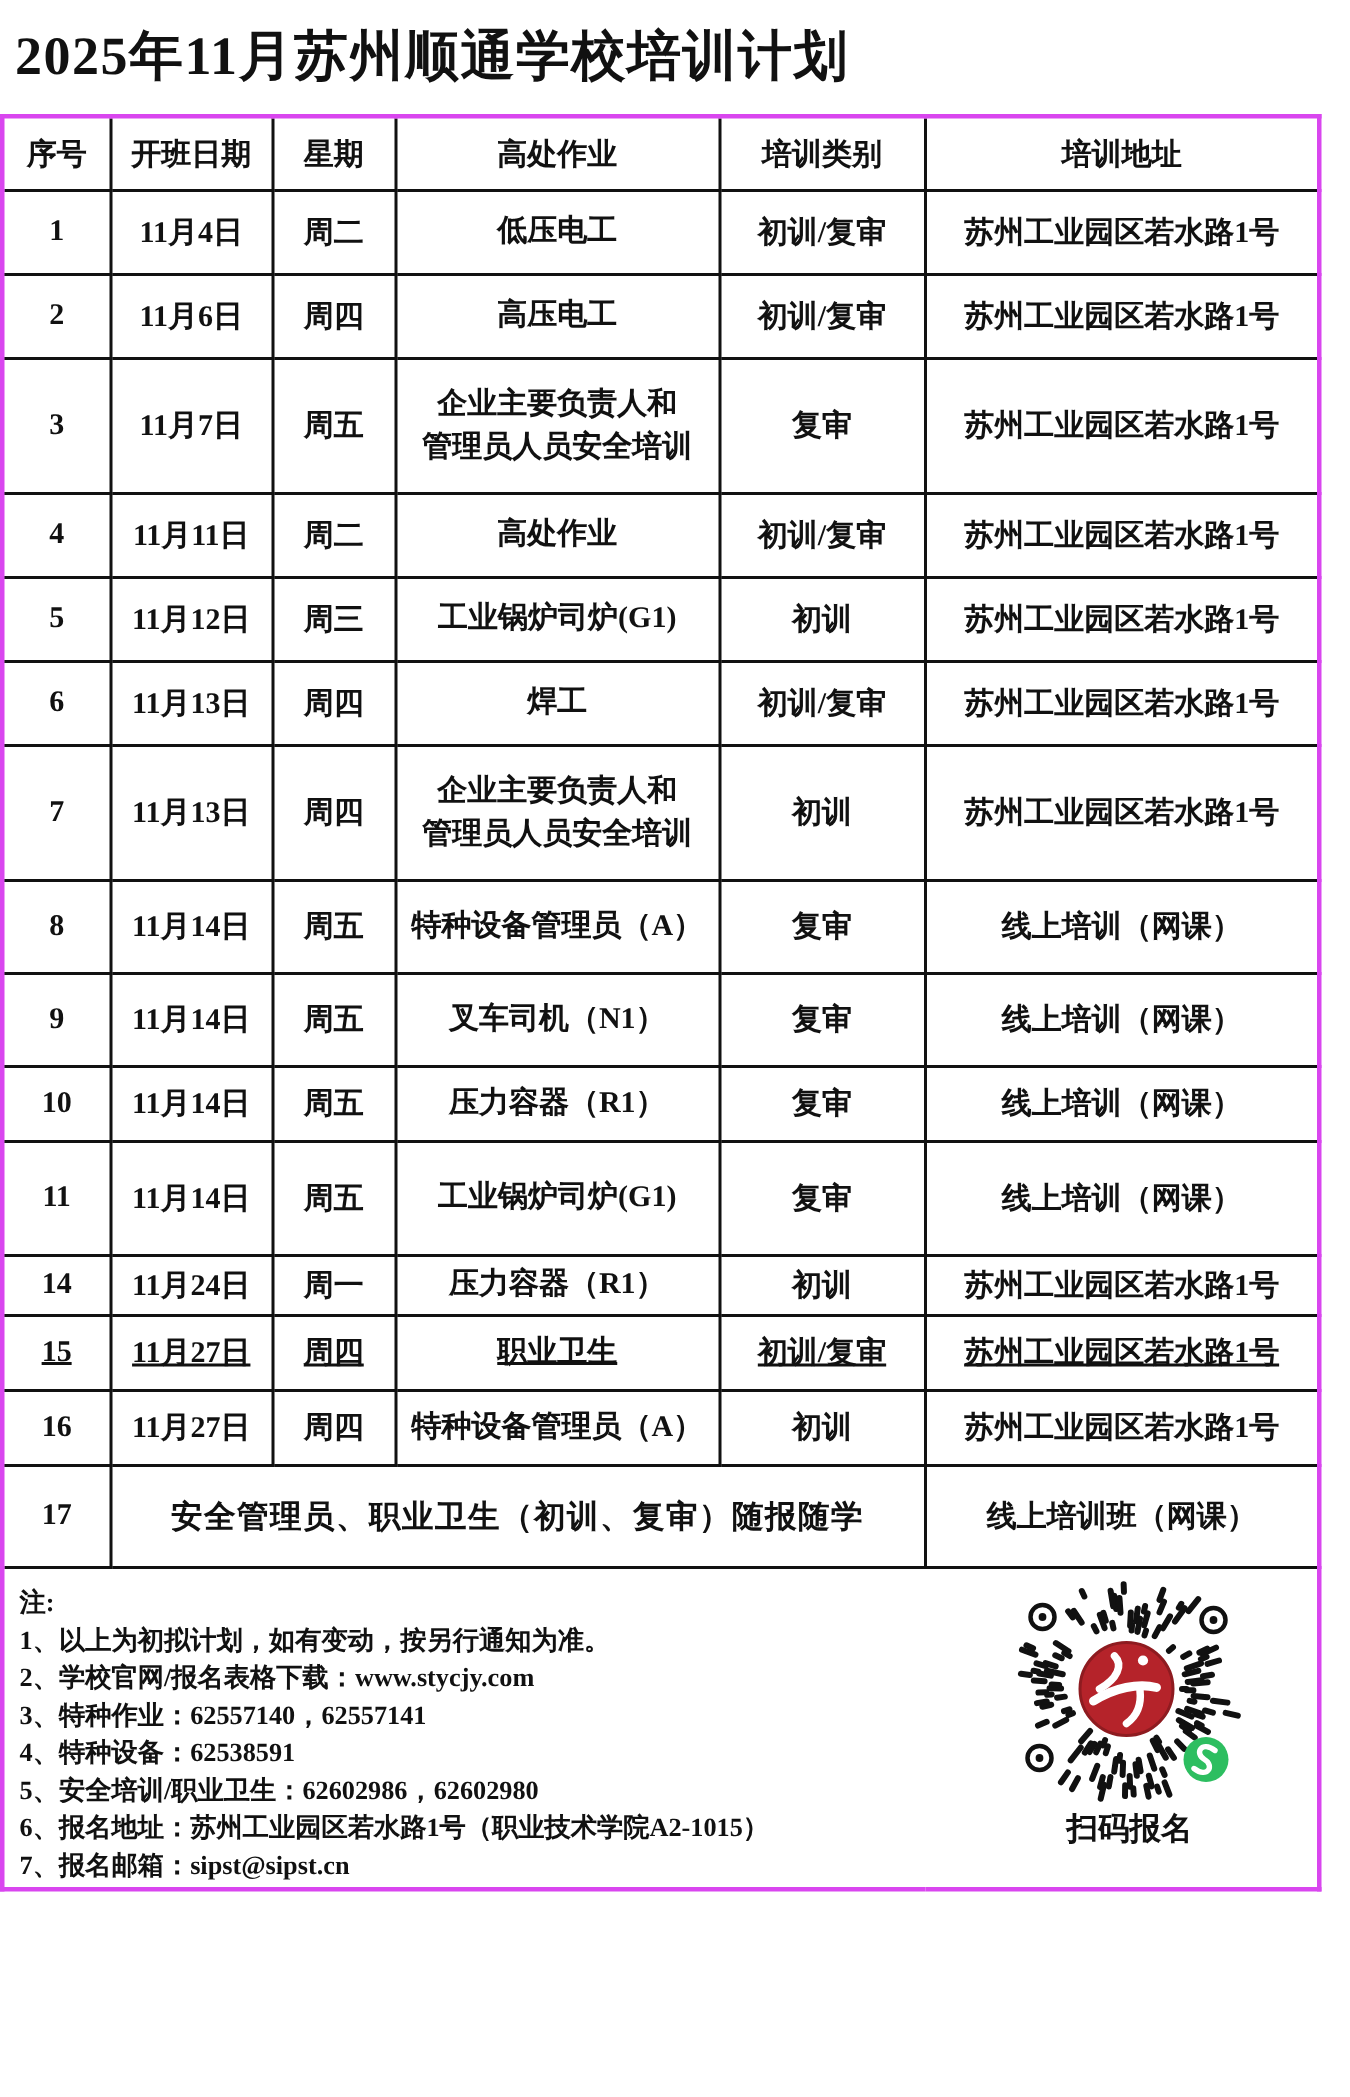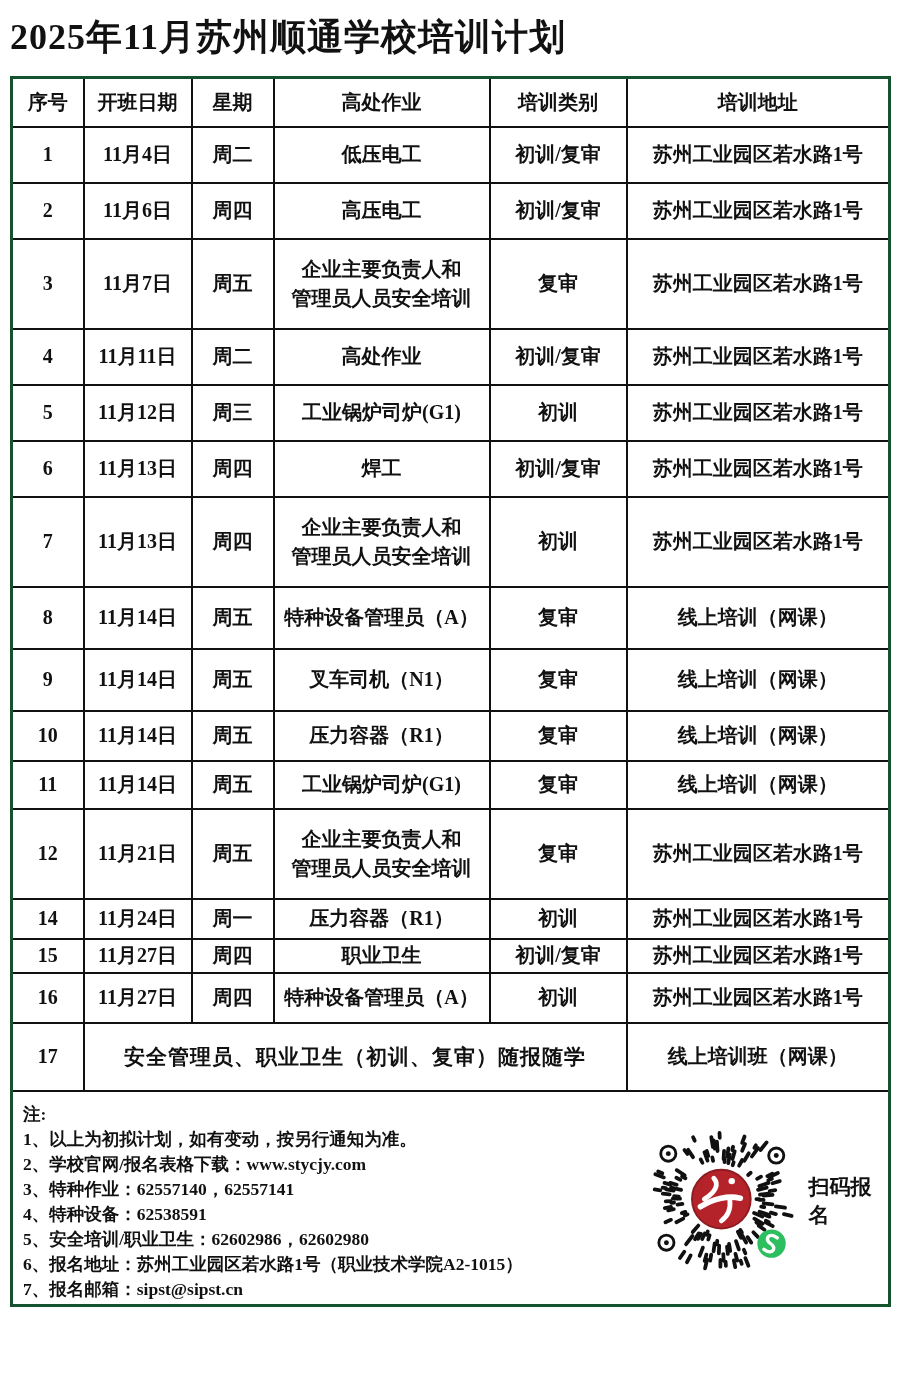--- a/index.html
+++ b/index.html
@@ -7,41 +7,41 @@
     width:900px; height:1398px; background:#ffffff; color:#111;
     font-family:"Liberation Serif","DejaVu Serif",serif;
     overflow:hidden;
   }
   .title {
     margin:0; padding:13px 0 14px 10px;
     text-align:left; font-size:36px; font-weight:bold; letter-spacing:1px;
   }
   table.schedule {
     border-collapse:collapse; table-layout:fixed;
-    margin-left:10px; width:878px;
-    border:3px solid #14532d;
+    width:878px;
+    border:3px solid #d946ef;
   }
   th, td {
     border:2px solid #111;
     text-align:center; vertical-align:middle;
     font-weight:bold; font-size:20px; padding:0 2px;
     overflow:hidden;
   }
   thead tr { height:49px; }
   td.project { white-space:pre-line; line-height:1.45; }
   td.merged { font-size:21px; letter-spacing:1px;border-radius:15px; }
   td.notes-cell { vertical-align:top; text-align:left; padding:0; }
   .notes-wrap { display:flex; width:100%; height:212px; }
   .notes {
     flex:1; padding:10px 0 0 10px;
     font-size:17.5px; font-weight:bold; line-height:1.38; text-align:left;
   }
   .note-item { margin:1px 0; }
   .qr-block {
-    width:250px; display:flex; flex-direction:row;
+    width:250px; display:flex; flex-direction:column;
     align-items:center; justify-content:flex-start; padding-top:6px;
   }
   .qr-caption { font-size:21px; font-weight:bold; margin-top:1px; }
 </style>
 </head>
 <body>
 
 <div class="page">
 
   <h1 class="title">2025年11月苏州顺通学校培训计划</h1>
@@ -141,46 +141,37 @@
           <td>线上培训（网课）</td>
         </tr>
         <tr style="height: 50px;">
           <td>10</td>
           <td>11月14日</td>
           <td>周五</td>
           <td class="project">压力容器（R1）</td>
           <td>复审</td>
           <td>线上培训（网课）</td>
         </tr>
-        <tr style="height: 48px;">
+        <tr style="height: 76px;">
           <td>11</td>
           <td>11月14日</td>
           <td>周五</td>
           <td class="project">工业锅炉司炉(G1)</td>
           <td>复审</td>
           <td>线上培训（网课）</td>
-        </tr>
-        <tr style="height: 90px;">
-          <td>12</td>
-          <td>11月21日</td>
-          <td>周五</td>
-          <td class="project">企业主要负责人和
-管理员人员安全培训</td>
-          <td>复审</td>
-          <td>苏州工业园区若水路1号</td>
         </tr>
         <tr style="height: 40px;">
           <td>14</td>
           <td>11月24日</td>
           <td>周一</td>
           <td class="project">压力容器（R1）</td>
           <td>初训</td>
           <td>苏州工业园区若水路1号</td>
         </tr>
-        <tr style="height: 34px;">
+        <tr style="height: 50px; text-decoration: underline;">
           <td>15</td>
           <td>11月27日</td>
           <td>周四</td>
           <td class="project">职业卫生</td>
           <td>初训/复审</td>
           <td>苏州工业园区若水路1号</td>
         </tr>
         <tr style="height: 50px;">
           <td>16</td>
           <td>11月27日</td>

